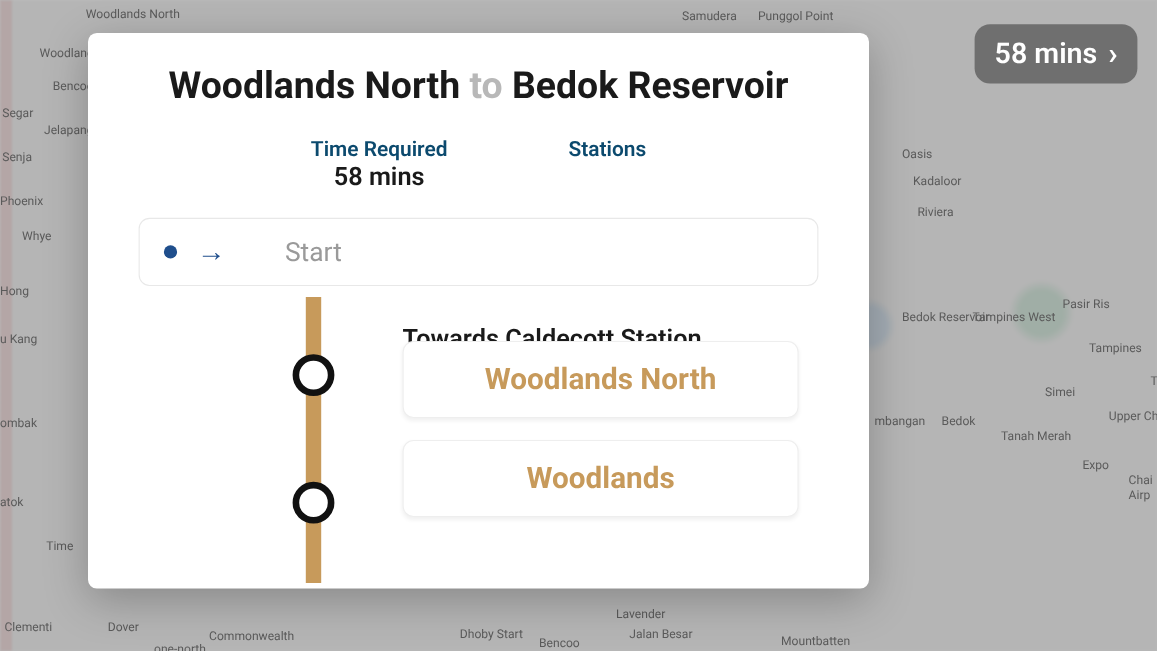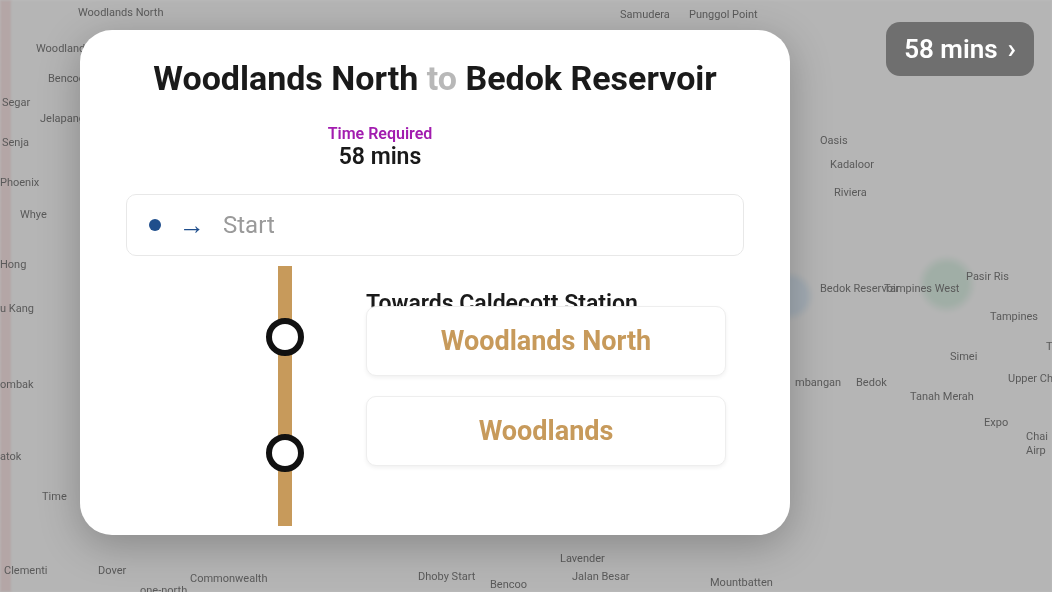--- a/index.html
+++ b/index.html
@@ -28,43 +28,43 @@
     border-radius: 14px; padding: 12px 18px;
     display:flex; align-items:center; gap:10px;
     font-size: 26px; font-weight:600;
   }
   .time-badge .chev { font-size:28px; line-height:1; }
 
   
   .card {
     position:absolute; left:80px; top:30px;
     width: 710px; height: 505px;
-    background:#fff; border-radius:32px;
+    background:#fff; border-radius:8px;
     box-shadow: 0 10px 40px rgba(0,0,0,0.25);
     padding: 28px 36px 0 36px;
     overflow:hidden;
   }
 
   .title { text-align:center; font-size:34px; font-weight:700; color:#1a1a1a; margin-bottom:26px; }
   .title .to { color:#b8b8b8; font-weight:700; }
 
   .stats { display:flex; justify-content:center; gap:110px; margin-bottom:24px; }
   .stat { text-align:center; }
-  .stat-label { font-size:16px; font-weight:600; color:#a21caf; }
+  .stat-label { font-size:19px; font-weight:600; color:#0c4a6e; }
   .stat-value { font-size:23px; font-weight:600; color:#1a1a1a; }
 
   .start-row {
     margin: 0 10px 10px 10px;
     border:1px solid #e8e8e8; border-radius:10px;
     padding: 16px 22px;
     display:flex; align-items:center; gap:18px;
   }
   .start-dot { width:12px; height:12px; border-radius:50%; background:#1f4e8c; }
   .start-arrow { color:#1f4e8c; font-size:26px; line-height:1; }
-  .start-text { color:#9a9a9a; font-size:24px; }
+  .start-text { color:#9a9a9a; font-size:24px;margin-left:36px; }
 
   .route-area { position:relative; height:260px; }
   .line {
     position:absolute; left:162px; top:0; width:14px; height:100%;
     background:#c79a5b;
   }
   .stop-circle {
     position:absolute; left:150px; width:38px; height:38px;
     border:6px solid #111; border-radius:50%; background:#fff;
   }
@@ -147,20 +147,21 @@
     <span class="to">to</span>
     <span>Bedok Reservoir</span>
   </div>
 
   <div class="stats">
     <div class="stat">
       <div class="stat-label">Time Required</div>
       <div class="stat-value">58 mins</div>
     </div>
     <div class="stat">
+      <div class="stat-label">Stations</div>
     </div>
   </div>
 
   <div class="start-row">
     <span class="start-dot"></span>
     <span class="start-arrow">→</span>
     <span class="start-text">Start</span>
   </div>
 
   <div class="route-area">

